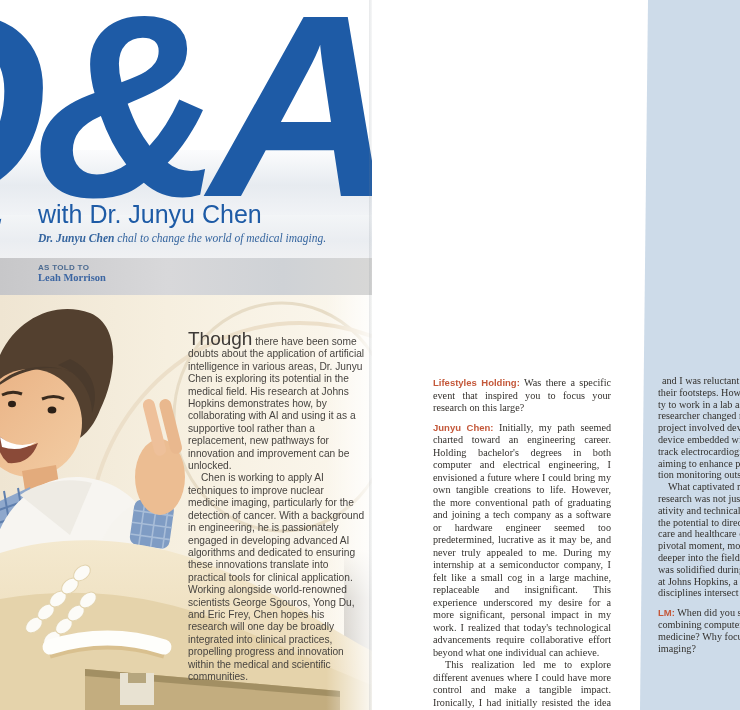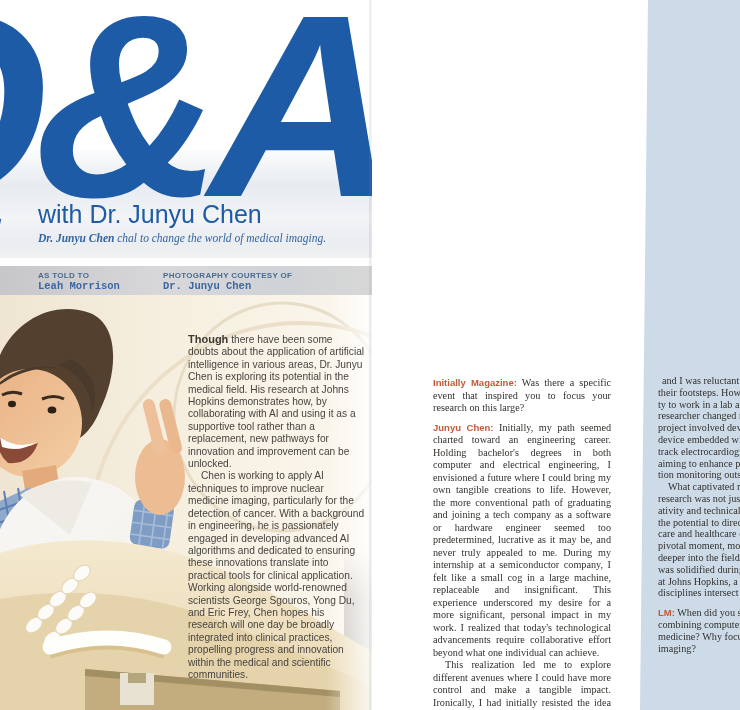--- a/index.html
+++ b/index.html
@@ -24,39 +24,38 @@
   }
   .qa-tagline{
     position:absolute;left:38px;top:232px;
     font-family:"Liberation Serif","DejaVu Serif",serif;font-style:italic;
     font-size:11.5px;color:#35659f;white-space:nowrap;
   }
   .qa-tagline b{font-weight:bold;}
   .credits-band{
     position:absolute;left:0;top:258px;width:442px;height:37px;
     background:linear-gradient(90deg,#c7c7c9 0%,#d8d8da 38%,#cfd2d6 64%,#dedbd6 100%);
-    margin-top:8px;
   }
   .credit-group{position:absolute;top:5px;line-height:1.15;}
   .credit-group.g1{left:38px;}
   .credit-group.g2{left:163px;}
   .credit-label{
     font-size:8px;font-weight:bold;color:#4b6a90;letter-spacing:0.3px;
   }
   .credit-name{
-    font-family:Liberation Mono, monospace;font-weight:bold;
+    font-family:Liberation Serif, serif;font-weight:bold;
     font-size:10.5px;color:#3c66a2;
   }
   .photo{position:absolute;left:0;top:295px;width:372px;height:415px;}
   
   .intro-col{
     position:absolute;left:188px;top:333px;width:177px;
     font-size:10.2px;line-height:12.4px;color:#474440;text-align:left;
   }
-  .intro-lead{font-size:11px;font-weight:bold;color:#3d3936;}
+  .intro-lead{font-size:19px;font-weight:normal;color:#3d3936;}
   .intro-p2{text-indent:13px;}
   
   .gutter{position:absolute;left:369px;top:0;width:6px;height:710px;
     background:linear-gradient(90deg,rgba(120,130,140,0.18) 0%,rgba(255,255,255,0) 80%);}
   
   .right-page{position:absolute;left:372px;top:0;width:368px;height:710px;background:#ffffff;}
   .qa-col{
     position:absolute;left:433px;top:377px;width:178px;
     font-family:"Liberation Serif","DejaVu Serif",serif;
     font-size:10.2px;line-height:12.5px;color:#33302c;text-align:justify;
@@ -89,24 +88,20 @@
   <div class="headline-blur1"></div>
   <div class="headline-blur2"></div>
   <div class="qa-headline">Q&amp;A</div>
   <div class="qa-sub">with Dr. Junyu Chen</div>
   <div class="qa-tagline"><b>Dr. Junyu Chen</b><span> chal to change the world of medical imaging.</span></div>
 
   <div class="credits-band">
     <div class="credit-group g1">
       <div class="credit-label">AS TOLD TO</div>
       <div class="credit-name">Leah Morrison</div>
-    </div>
-    <div class="credit-group g2">
-      <div class="credit-label">PHOTOGRAPHY COURTESY OF</div>
-      <div class="credit-name">Dr. Junyu Chen</div>
     </div>
   </div>
 
   <svg class="photo" viewBox="0 0 372 415" xmlns="http://www.w3.org/2000/svg">
     <defs>
       <linearGradient id="bgGrad" x1="0" y1="0" x2="1" y2="0">
         <stop offset="0" stop-color="#efe5d2"></stop>
         <stop offset="0.45" stop-color="#f6efdf"></stop>
         <stop offset="1" stop-color="#fbf7ee"></stop>
       </linearGradient>
@@ -204,21 +199,21 @@
   </div>
 </div>
 
 <div class="gutter"></div>
 
 <div class="right-page"></div>
 
 <div class="blue-panel"></div>
 
 <div class="qa-col">
-  <p><span class="speaker">Initially Magazine:</span><span> Was there a specific event that inspired you to focus your research on this large?</span></p>
+  <p><span class="speaker">Lifestyles Holding:</span><span> Was there a specific event that inspired you to focus your research on this large?</span></p>
   <div class="qa-gap"></div>
   <p><span class="speaker">Junyu Chen:</span><span> Initially, my path seemed charted toward an engineering career. Holding bachelor's degrees in both computer and electrical engineering, I envisioned a future where I could bring my own tangible creations to life. However, the more conventional path of graduating and joining a tech company as a software or hardware engineer seemed too predetermined, lucrative as it may be, and never truly appealed to me. During my internship at a semiconductor company, I felt like a small cog in a large machine, replaceable and insignificant. This experience underscored my desire for a more significant, personal impact in my work. I realized that today's technological advancements require collaborative effort beyond what one individual can achieve.</span></p>
   <p class="qa-p2">This realization led me to explore different avenues where I could have more control and make a tangible impact. Ironically, I had initially resisted the idea of becoming a researcher, partly because both of my parents are scientists,</p>
 </div>
 
 <div class="right-col">
   <div class="ln" style="text-indent:4px">and I was reluctant to f</div>
   <div class="ln">their footsteps. Howev</div>
   <div class="ln">ty to work in a lab as an</div>
   <div class="ln">researcher changed my</div>

